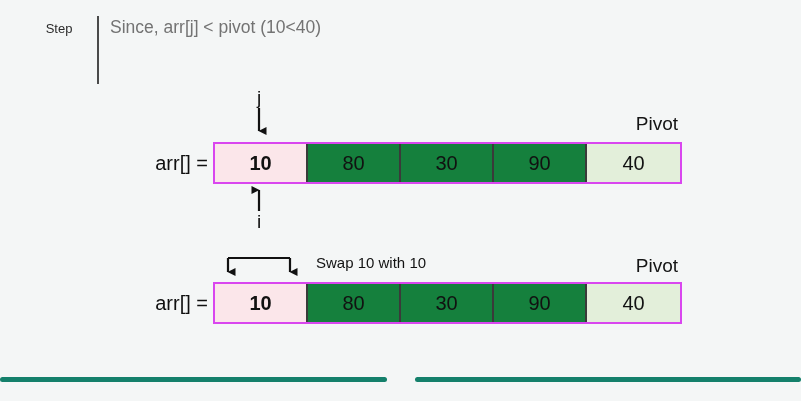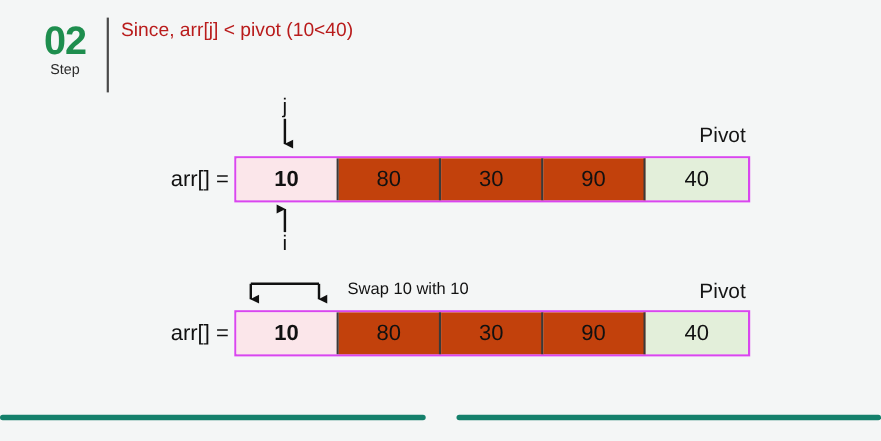--- a/index.html
+++ b/index.html
@@ -45,21 +45,21 @@
     height: 68px;
     background: #4a4a4a;
   }
   .header-text {
     position: absolute;
     left: 110px;
     top: 15px;
     width: 660px;
     font-size: 17.5px;
     line-height: 25px;
-    color: #b91c1c;
+    color: #737373;
     white-space: nowrap;
   }
   .header-text .line2 { letter-spacing: -0.1px; }
 
   
   .array-row {
     position: absolute;
     left: 0;
     width: 801px;
     height: 42px;
@@ -91,21 +91,21 @@
   .cell {
     width: 93px;
     height: 38px;
     box-sizing: border-box;
     display: flex;
     align-items: center;
     justify-content: center;
     font-size: 20px;
     color: #111111;
     border-right: 2px solid #3a3a3a;
-    background: #c2410c;
+    background: #15803d;
   }
   .cell:last-child { border-right: none; }
   .cell.pink {
     background: #fbe6ea;
     font-weight: bold;
   }
   .cell.green {
     background: #e3efda;
   }
 
@@ -175,21 +175,20 @@
     color: #121212;
     white-space: nowrap;
     line-height: 1;
     flex: 0 0 auto;
   }
 </style>
 </head>
 <body>
 
 <div class="step-badge">
-  <div class="step-number">02</div>
   <div class="step-word">Step</div>
 </div>
 
 <div class="header-divider"></div>
 
 <div class="header-text">
   <div class="line1">Since, arr[j] &lt; pivot (10&lt;40)</div>
 </div>
 
 <div class="marker marker-j-text">j</div>

